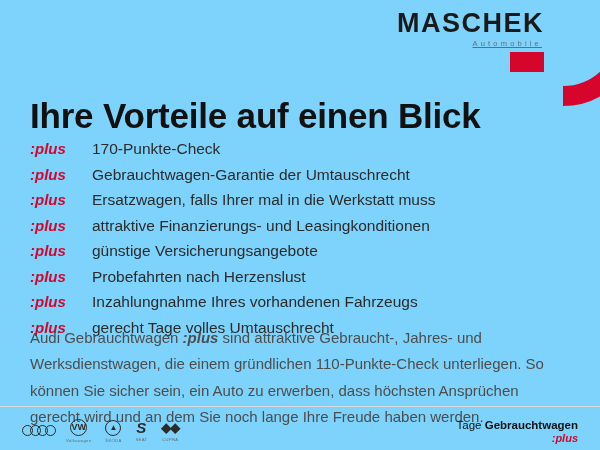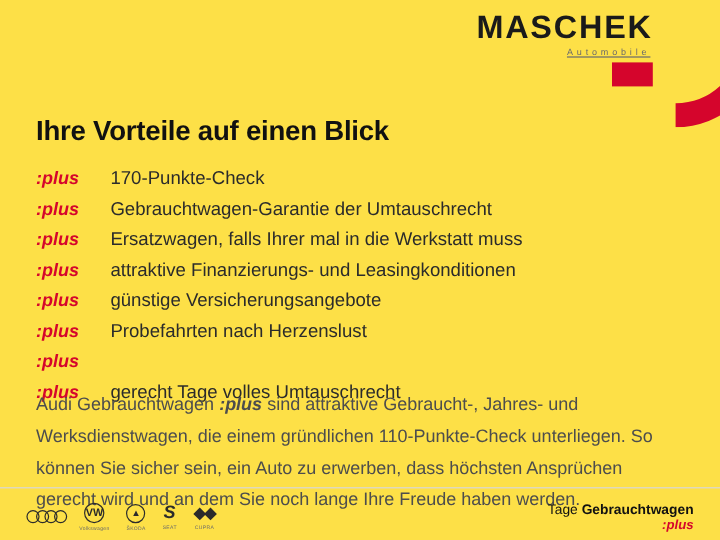--- a/index.html
+++ b/index.html
@@ -5,21 +5,21 @@
   * { box-sizing: border-box; margin: 0; padding: 0; }
   html, body {
     width: 600px; height: 450px;
     background: #ffffff;
     font-family: "Liberation Sans", sans-serif;
     overflow: hidden;
   }
   .page {
     position: relative;
     width: 600px; height: 450px;
-    background: #fde047;
+    background: #7dd3fc;
   }
 
   
   .header {
     position: absolute;
     top: 0; left: 0; right: 0;
     height: 88px;
   }
   .brand {
     position: absolute;
@@ -54,21 +54,21 @@
     position: absolute;
     right: 56px; top: 52px;
     width: 34px; height: 20px;
     background: #d5052c;
   }
 
   
   .title {
     position: absolute;
     left: 30px; top: 96px;
-    font-size: 23px;
+    font-size: 35px;
     font-weight: bold;
     color: #111111;
     letter-spacing: -0.2px;
   }
 
   
   .benefits {
     position: absolute;
     left: 30px; top: 140px;
     width: 540px;
@@ -243,20 +243,21 @@
     <div class="benefit-row">
       <span class="plus-tag">:plus</span>
       <span class="benefit-text">günstige Versicherungsangebote</span>
     </div>
     <div class="benefit-row">
       <span class="plus-tag">:plus</span>
       <span class="benefit-text">Probefahrten nach Herzenslust</span>
     </div>
     <div class="benefit-row">
       <span class="plus-tag">:plus</span>
+      <span class="benefit-text">Inzahlungnahme Ihres vorhandenen Fahrzeugs</span>
     </div>
     <div class="benefit-row">
       <span class="plus-tag">:plus</span>
       <span class="benefit-text">gerecht Tage volles Umtauschrecht</span>
     </div>
   </div>
 
   <div class="footnote">
     <span>Audi Gebrauchtwagen </span><span class="em">:plus</span><span> sind attraktive Gebraucht-, Jahres- und Werksdienstwagen, die einem gründlichen 110-Punkte-Check unterliegen. So können Sie sicher sein, ein Auto zu erwerben, dass höchsten Ansprüchen gerecht wird und an dem Sie noch lange Ihre Freude haben werden.</span>
   </div>

